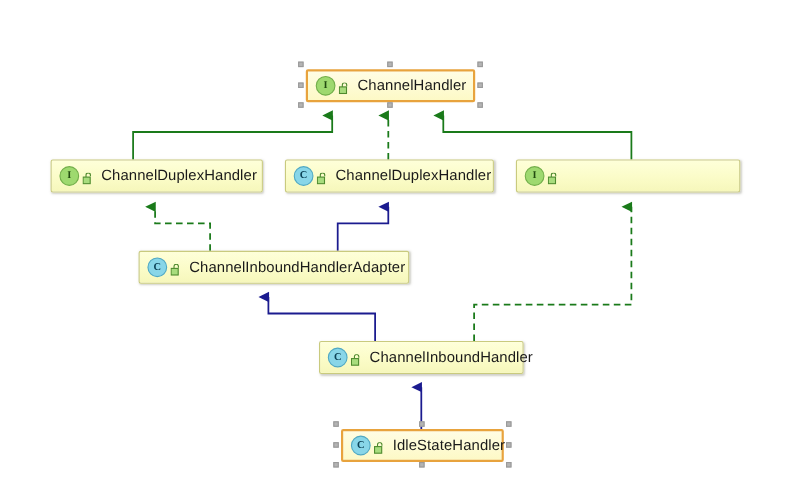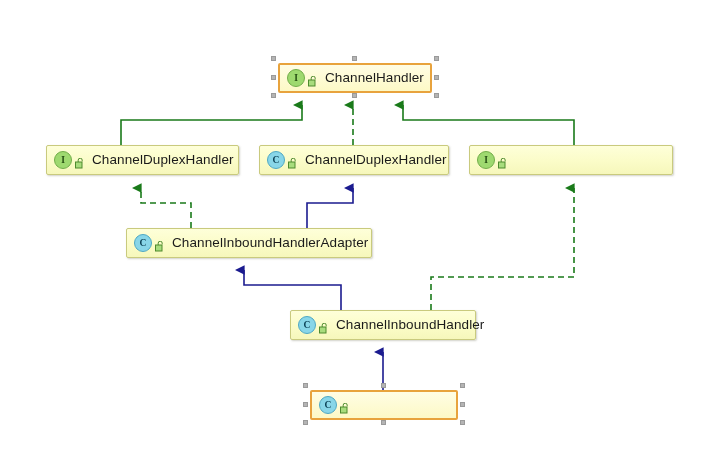--- a/index.html
+++ b/index.html
@@ -197,20 +197,21 @@
   </div>
 
   <div class="node selected" style="left:310px; top:390px; width:148px;">
     <span class="type-icon cls">C</span>
     <span class="vis-icon">
       <svg viewBox="0 0 11 11" width="11" height="11">
         <rect x="0.5" y="4" width="6.5" height="6" fill="#a8dc7d" stroke="#4e8a2e" stroke-width="1"></rect>
         <path d="M3.2,4 L3.2,2.2 A2,2 0 0 1 7.2,2.2 L7.2,3.3" fill="none" stroke="#4e8a2e" stroke-width="1"></path>
       </svg>
     </span>
+    <span class="node-label">IdleStateHandler</span>
   </div>
 
   <div class="handle" style="left:271px; top:56px;"></div>
   <div class="handle" style="left:352px; top:56px;"></div>
   <div class="handle" style="left:434px; top:56px;"></div>
   <div class="handle" style="left:271px; top:75px;"></div>
   <div class="handle" style="left:434px; top:75px;"></div>
   <div class="handle" style="left:271px; top:93px;"></div>
   <div class="handle" style="left:352px; top:93px;"></div>
   <div class="handle" style="left:434px; top:93px;"></div>

